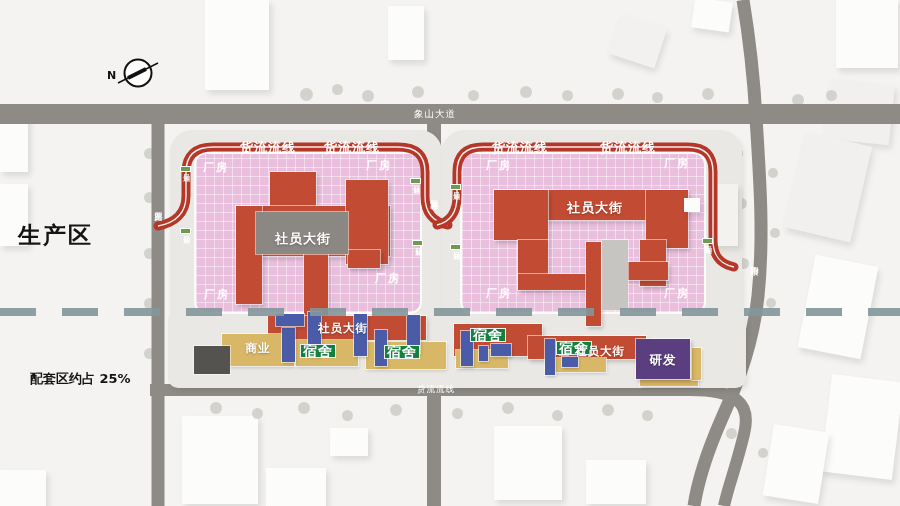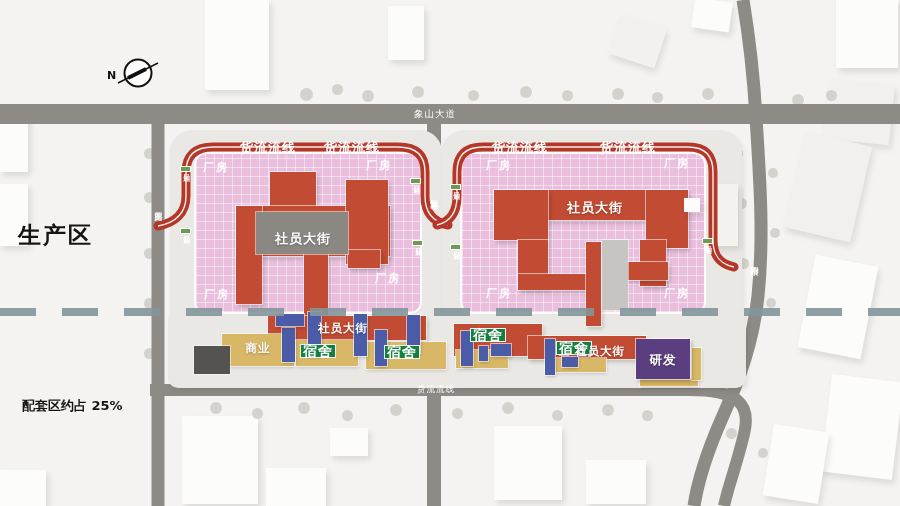--- a/index.html
+++ b/index.html
@@ -224,21 +224,21 @@
     <line x1="0" y1="312" x2="900" y2="312" stroke="#84979c" stroke-width="8" stroke-dasharray="36 26" opacity="0.9"></line>
   </svg>
 
   <div class="road-lbl" style="left:414px;top:108px;">象山大道</div>
   <div class="road-lbl" style="left:417px;top:384px;font-size:8.5px;">货流流线</div>
   <div class="road-lbl-v" style="left:153px;top:206px;">罗田路</div>
   <div class="road-lbl-v" style="left:429px;top:194px;">罗裕路</div>
   <div class="road-lbl-v" style="left:750px;top:260px;transform:rotate(4deg);">田寮路</div>
 
   <div class="zone-title" style="left:18px;top:220px;">生产区</div>
-  <div class="zone-sub" style="left:22px;top:370px;margin-top:27px;">配套区约占 25%</div>
+  <div class="zone-sub" style="left:30px;top:370px;">配套区约占 25%</div>
 
   <svg width="60" height="46" style="left:105px;top:52px;z-index:9;">
     <circle cx="33" cy="21" r="13.5" fill="#ffffff" stroke="#111" stroke-width="2"></circle>
     <line x1="13" y1="31" x2="53" y2="11" stroke="#111" stroke-width="1.4"></line>
     <line x1="23" y1="26" x2="41" y2="17" stroke="#111" stroke-width="4"></line>
     <text x="2" y="27" font-size="11" font-weight="bold" fill="#111">N</text>
   </svg>
 </div>
 
 </body></html>

